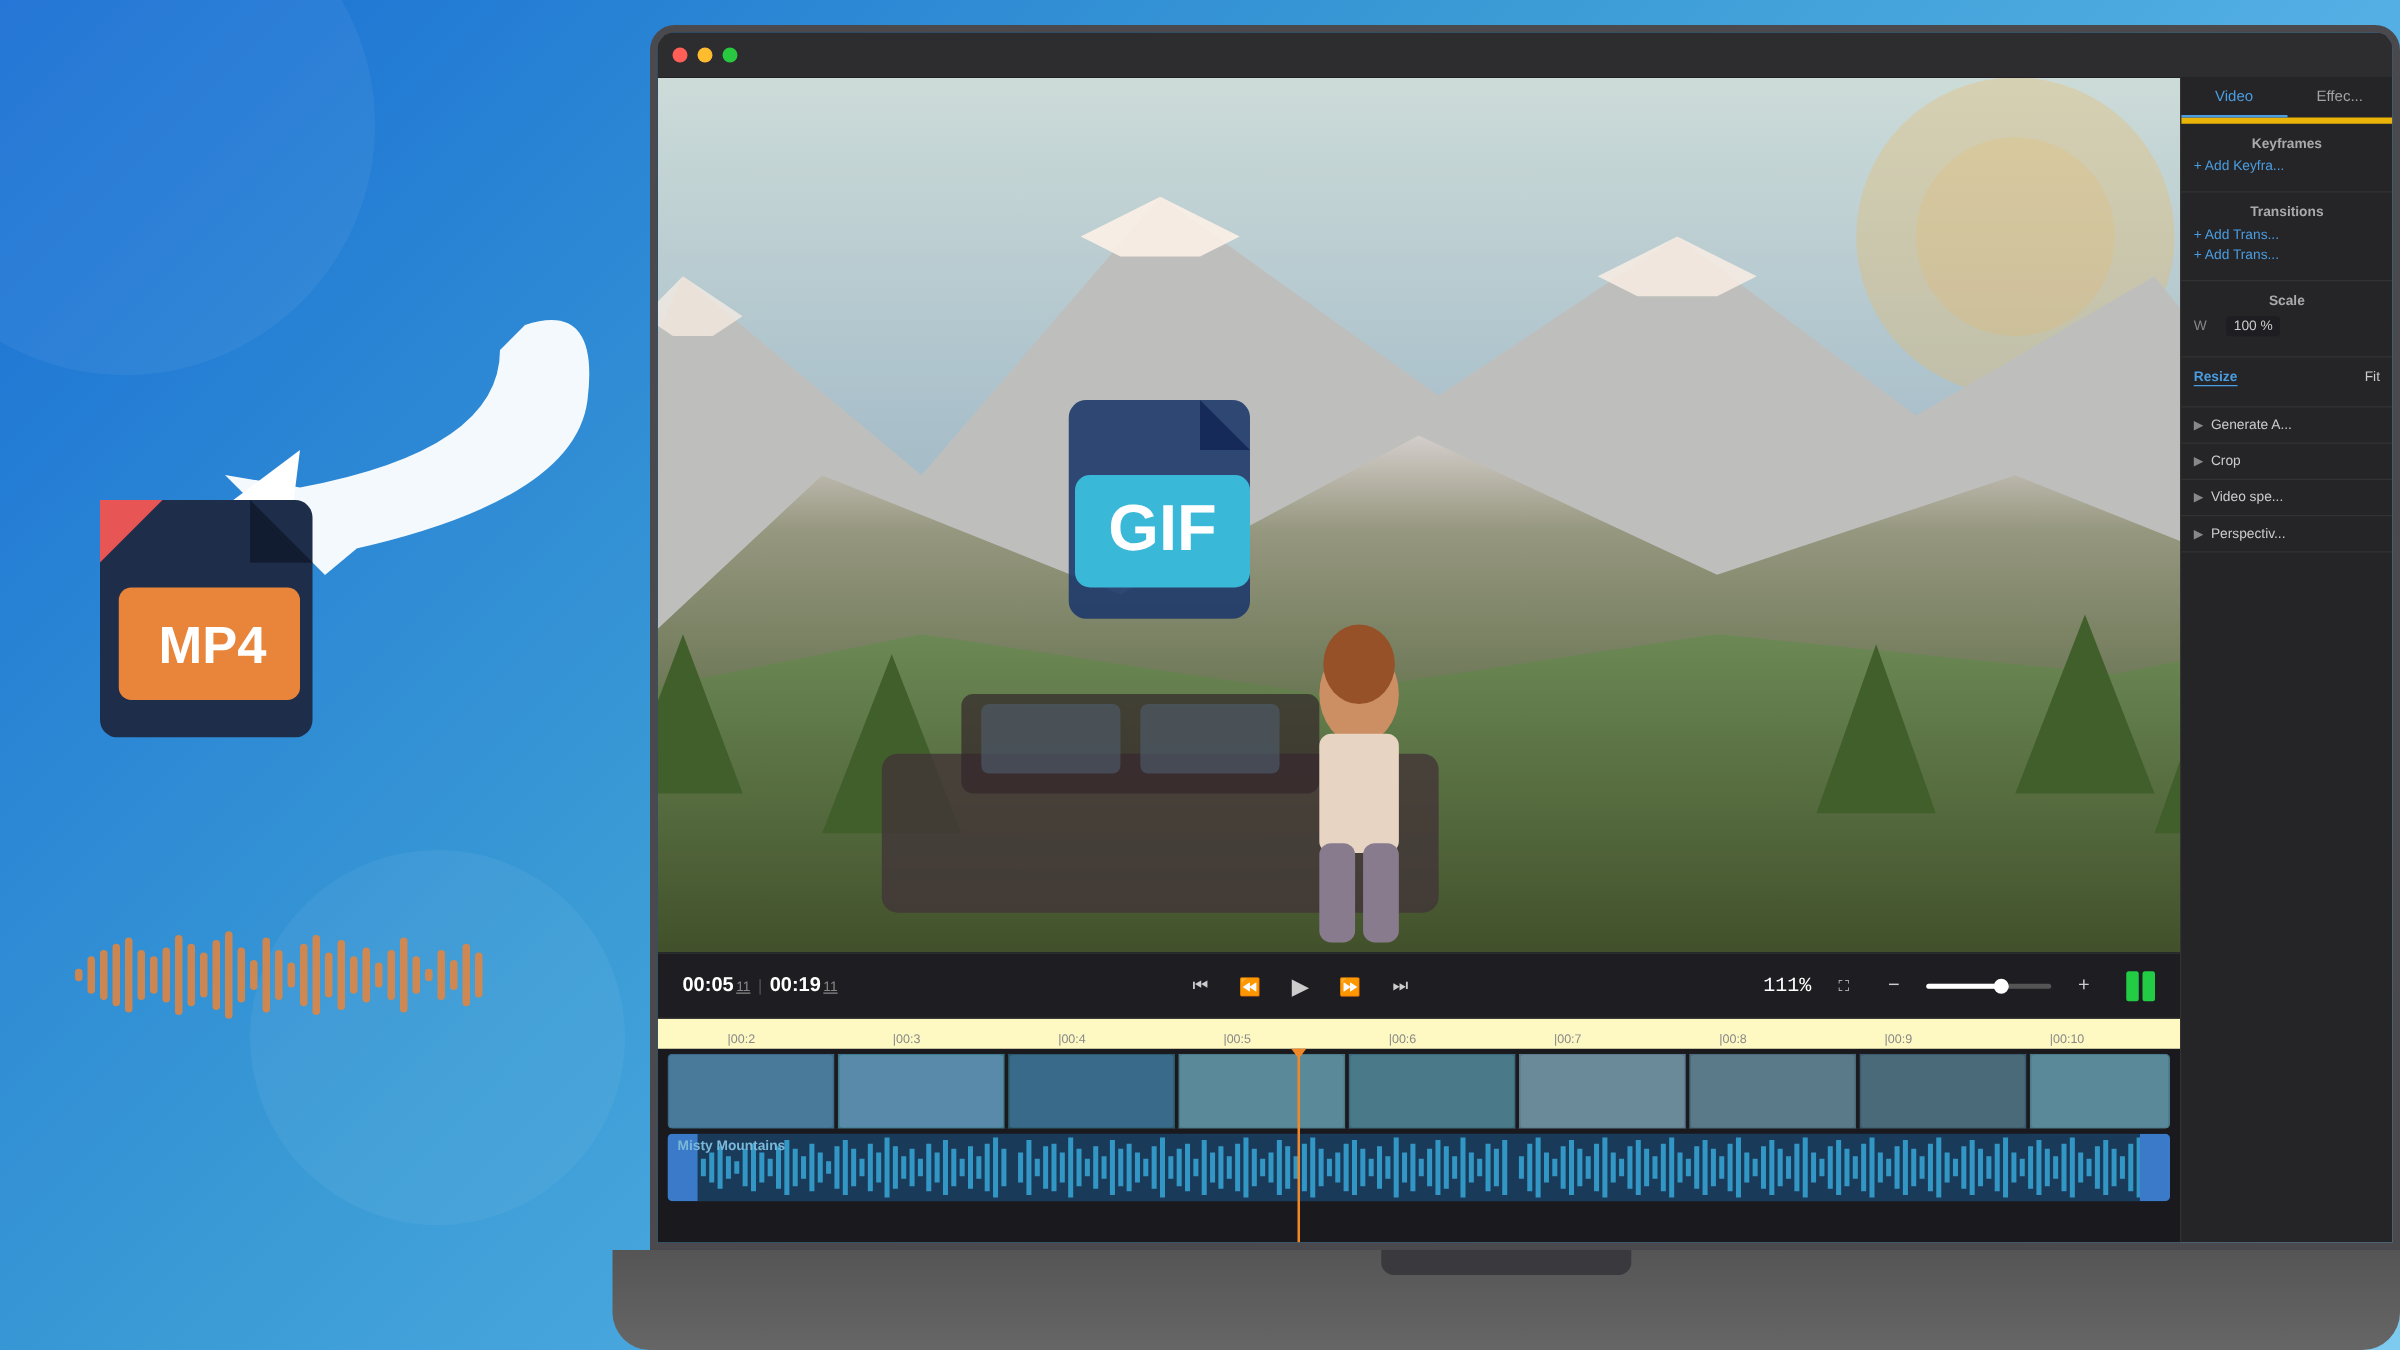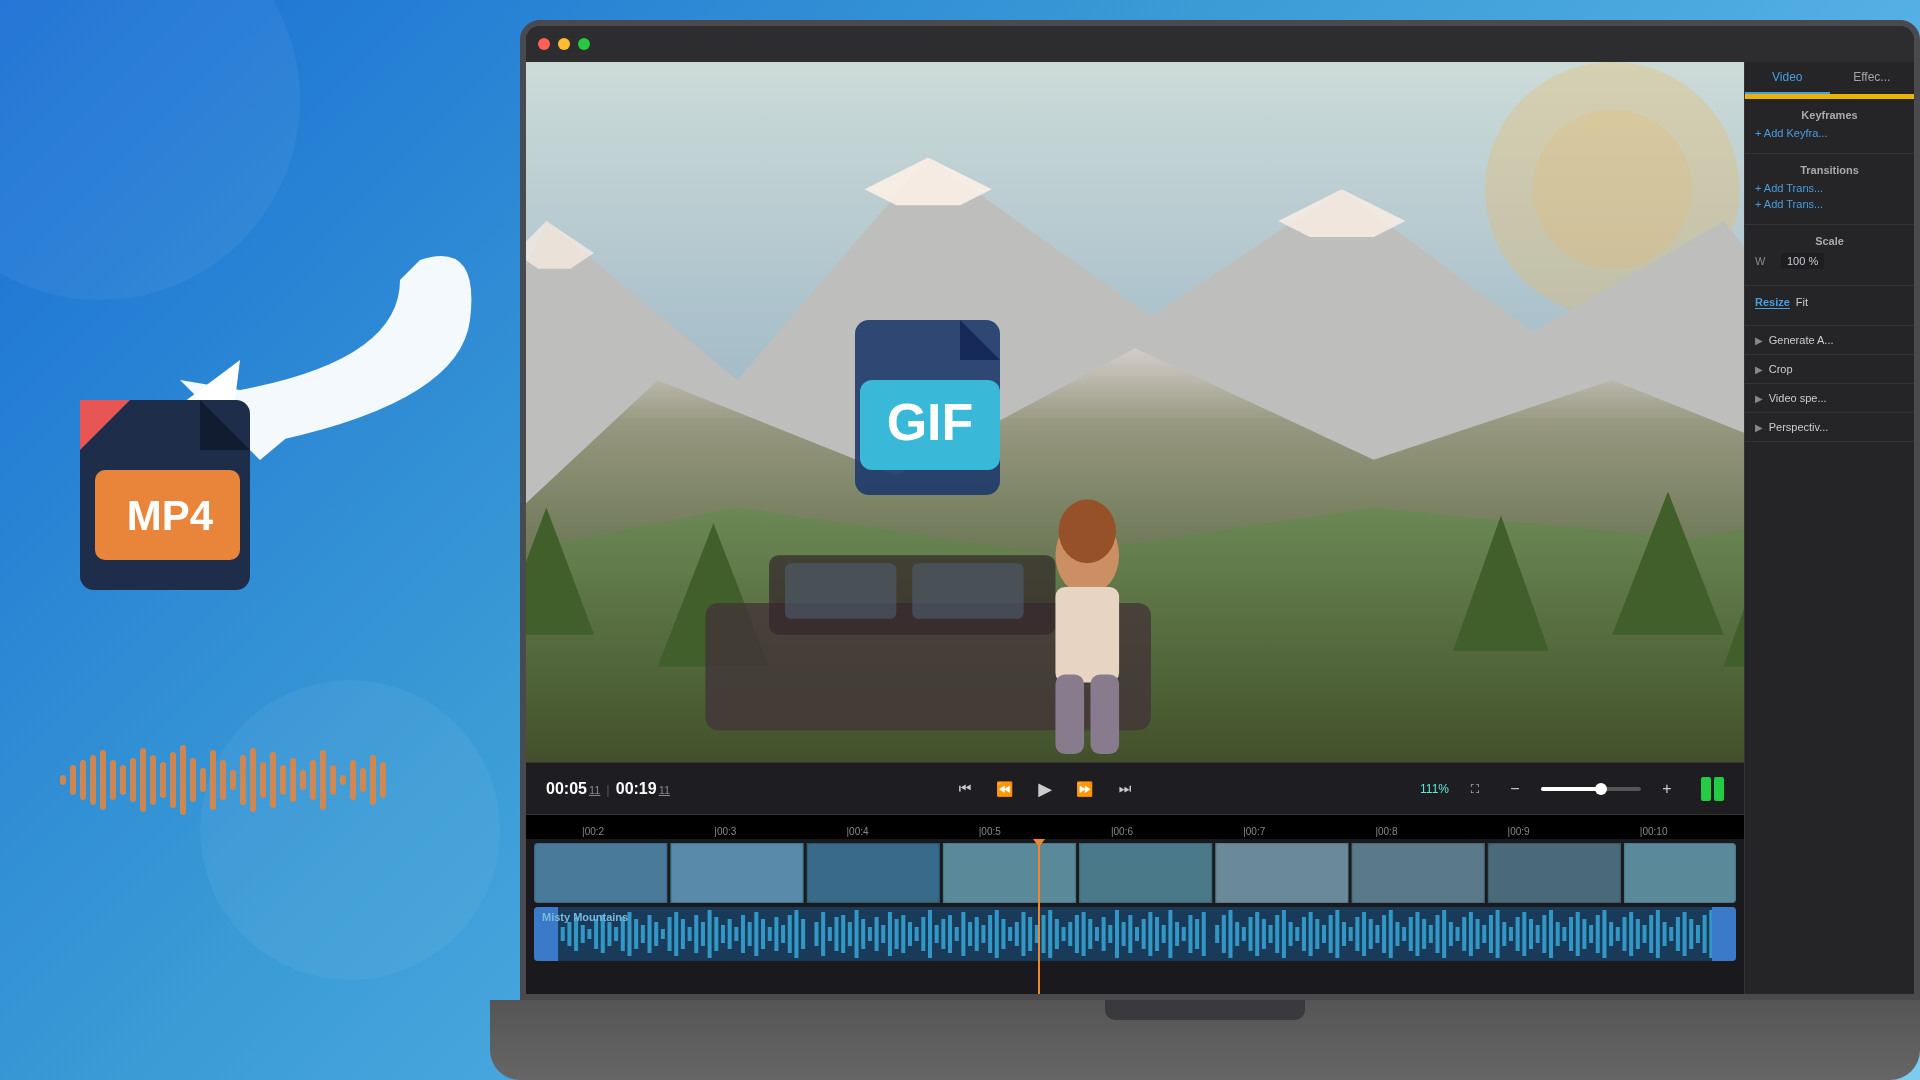--- a/index.html
+++ b/index.html
@@ -176,22 +176,23 @@
       cursor: pointer;
       display: flex;
       align-items: center;
       justify-content: center;
       font-size: 14px;
       border-radius: 4px;
     }
     .play-btn { font-size: 18px; }
 
     .zoom-display {
-      color: #5eead4;
-      font-size: 12px;
+      color: #ffffff;
+      font-size: 16px;
+      font-family: Liberation Mono, monospace;
     }
 
     .zoom-slider-track {
       width: 100px;
       height: 4px;
       background: #555;
       border-radius: 2px;
       position: relative;
     }
 
@@ -228,21 +229,21 @@
     .timeline-area {
       height: 180px;
       background: #1a1a1e;
       flex-shrink: 0;
       border-top: 1px solid #333;
       overflow: hidden;
     }
 
     .timeline-ruler {
       height: 24px;
-      background: #000000;
+      background: #fef9c3;
       display: flex;
       align-items: center;
       padding: 0 8px;
       position: relative;
     }
 
     .ruler-marks {
       display: flex;
       align-items: center;
       width: 100%;
@@ -374,20 +375,21 @@
       font-size: 11px;
       background: #1e1e22;
       padding: 2px 6px;
       border-radius: 3px;
     }
 
     .panel-row {
       display: flex;
       gap: 6px;
       margin-bottom: 6px;
+      justify-content: space-between;
     }
 
     .panel-item {
       color: #ccc;
       font-size: 11px;
       cursor: pointer;
     }
 
     .panel-item.active {
       color: #4a9de0;

